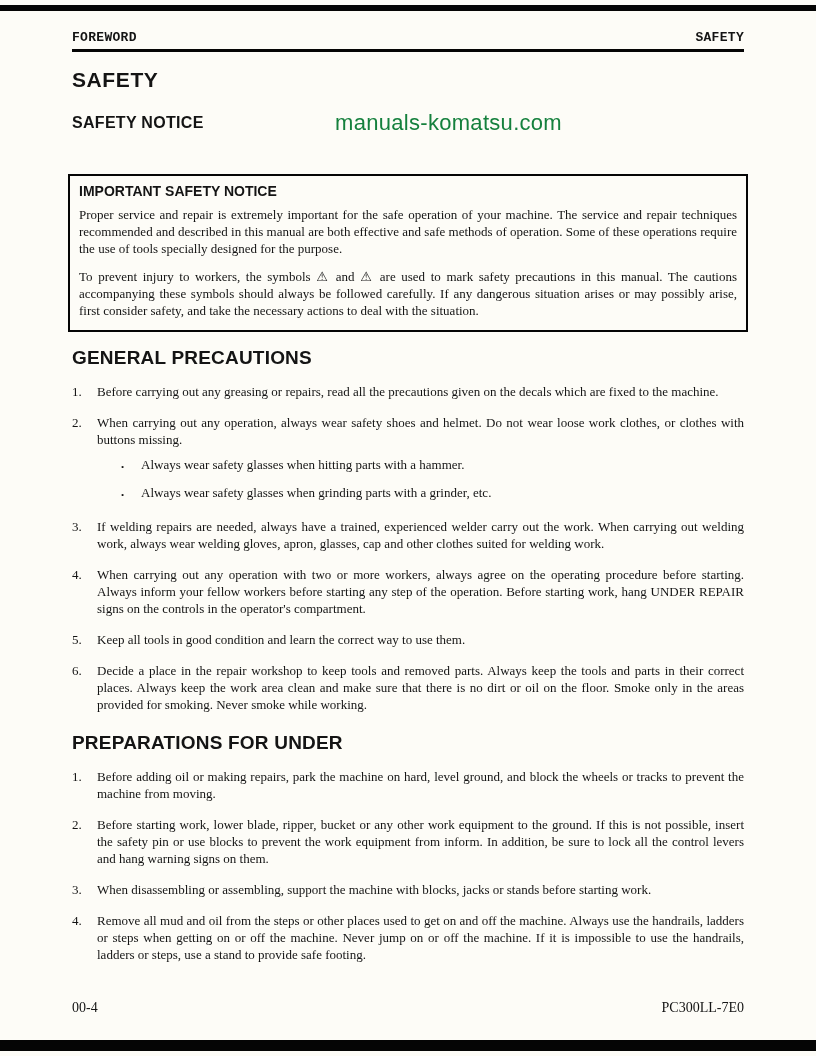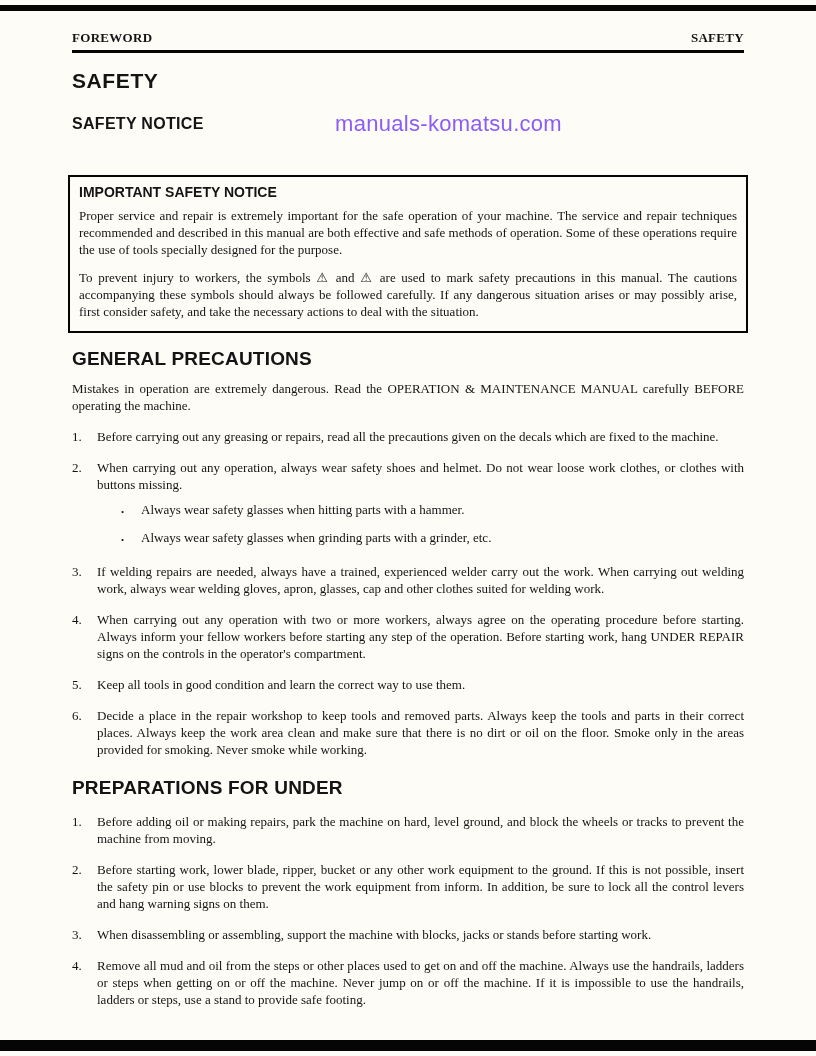--- a/index.html
+++ b/index.html
@@ -30,21 +30,21 @@
 
   .content {
     position: absolute;
     top: 30px; left: 72px;
     width: 672px;
   }
 
   .running-header {
     display: flex;
     justify-content: space-between;
-    font-family: Liberation Serif, serif;
+    font-family: Liberation Mono, monospace;
     font-weight: bold;
     font-size: 13px;
     letter-spacing: 0.3px;
   }
   .header-rule {
     height: 3px;
     background: #050505;
     margin-top: 4px;
   }
 
@@ -66,21 +66,21 @@
     font-size: 16px;
     font-weight: bold;
     letter-spacing: 0.3px;
   }
   .watermark {
     position: absolute;
     left: 263px;
     top: -4px;
     font-family: "Liberation Sans", sans-serif;
     font-size: 22px;
-    color: #8b5cf6;
+    color: #15803d;
     letter-spacing: 0.3px;
   }
 
   .notice-box {
     margin: 32px -4px 0 -4px;
     border: 2px solid #050505;
     padding: 7px 9px 11px 9px;
   }
   .box-title {
     font-family: "Liberation Sans", sans-serif;
@@ -172,21 +172,20 @@
     </div>
 
     <div class="notice-box">
       <div class="box-title">IMPORTANT SAFETY NOTICE</div>
       <p>Proper service and repair is extremely important for the safe operation of your machine. The service and repair techniques recommended and described in this manual are both effective and safe methods of operation. Some of these operations require the use of tools specially designed for the purpose.</p>
       <p>To prevent injury to workers, the symbols ⚠ and ⚠ are used to mark safety precautions in this manual. The cautions accompanying these symbols should always be followed carefully. If any dangerous situation arises or may possibly arise, first consider safety, and take the necessary actions to deal with the situation.</p>
     </div>
 
     <div class="section-heading">GENERAL PRECAUTIONS</div>
 
-    <p class="intro">Mistakes in operation are extremely dangerous. Read the OPERATION &amp; MAINTENANCE MANUAL carefully BEFORE operating the machine.</p>
 
     <div class="list-item">
       <span class="num">1.</span>
       <span class="body">Before carrying out any greasing or repairs, read all the precautions given on the decals which are fixed to the machine.</span>
     </div>
 
     <div class="list-item">
       <span class="num">2.</span>
       <span class="body">
         <span>When carrying out any operation, always wear safety shoes and helmet. Do not wear loose work clothes, or clothes with buttons missing.</span>
@@ -238,16 +237,20 @@
       <span class="body">When disassembling or assembling, support the machine with blocks, jacks or stands before starting work.</span>
     </div>
 
     <div class="list-item">
       <span class="num">4.</span>
       <span class="body">Remove all mud and oil from the steps or other places used to get on and off the machine. Always use the handrails, ladders or steps when getting on or off the machine. Never jump on or off the machine. If it is impossible to use the handrails, ladders or steps, use a stand to provide safe footing.</span>
     </div>
 
   </div>
 
+  <div class="footer">
+    <span>00-4</span>
+    <span>PC300LL-7E0</span>
+  </div>
 
   <div class="bottom-bar"></div>
 
 </div>
 
 </body></html>

